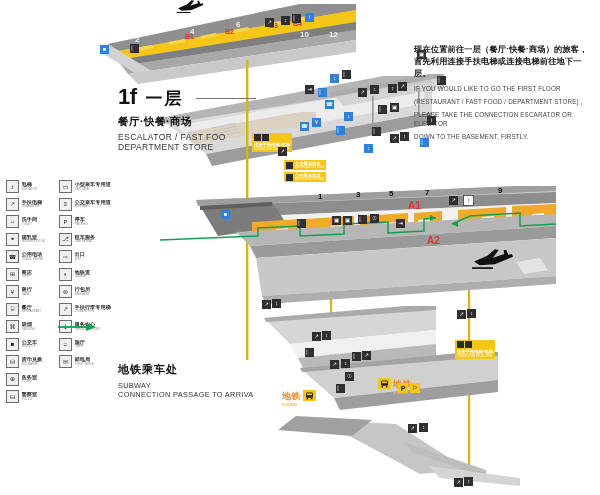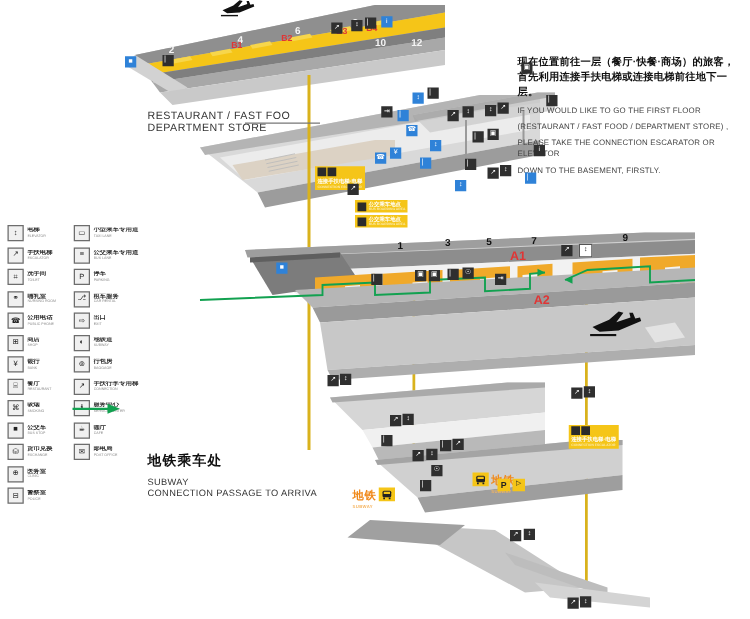--- a/index.html
+++ b/index.html
@@ -181,21 +181,26 @@
 
     <g transform="translate(178,2) scale(.62)" fill="#111">
       <path d="M0,10 L14,4 L22,-3 L26,-2 L20,6 L32,2 L31,-2 L34,-2 L36,3 L40,2 L41,5 L22,13 L6,14 Z"></path>
       <rect x="-2" y="16" width="22" height="1.8"></rect>
     </g>
 
     <polygon points="516,262 540,258 548,270 524,274" fill="#e3e3e3"></polygon>
   </svg>
 
   <div class="abs" id="title-block">
-    <div id="title-sub-en1">RESTAURANT / FAST FOO</div>
+    <div id="title-row">
+      <span id="floor-num">1f</span>
+      <span id="floor-cn">一层</span>
+    </div>
+    <div id="title-sub-cn">餐厅·快餐·商场</div>
+    <div id="title-sub-en1">ESCALATOR / FAST FOO</div>
     <div id="title-sub-en2">DEPARTMENT STORE</div>
   </div>
   <div class="title-rule"></div>
 
   <div class="abs" id="notice">
     <div class="cn">现在位置前往一层（餐厅·快餐·商场）的旅客，</div>
     <div class="cn">首先利用连接手扶电梯或连接电梯前往地下一层。</div>
     <div class="en">IF YOU WOULD LIKE TO GO THE FIRST FLOOR</div>
     <div class="en">(RESTAURANT / FAST FOOD / DEPARTMENT STORE) ,</div>
     <div class="en">PLEASE TAKE THE CONNECTION ESCARATOR OR ELEVATOR</div>

